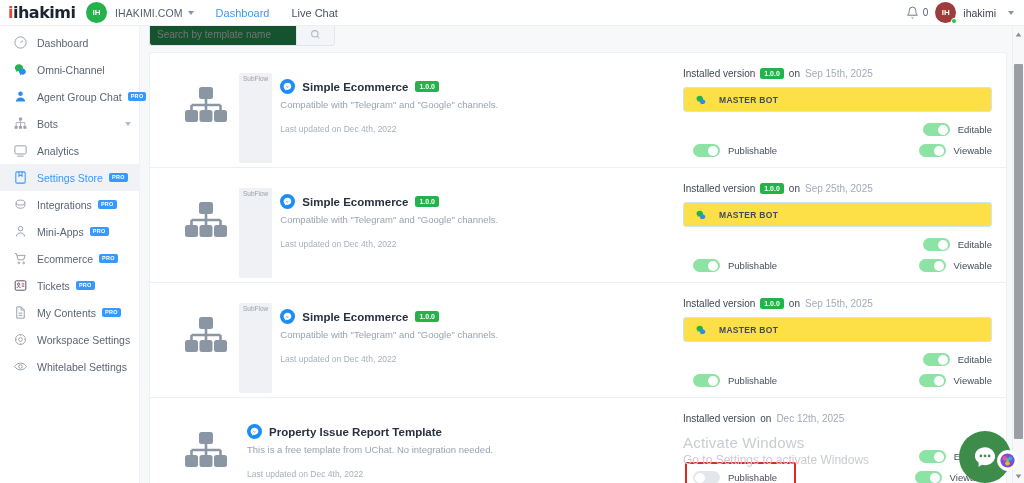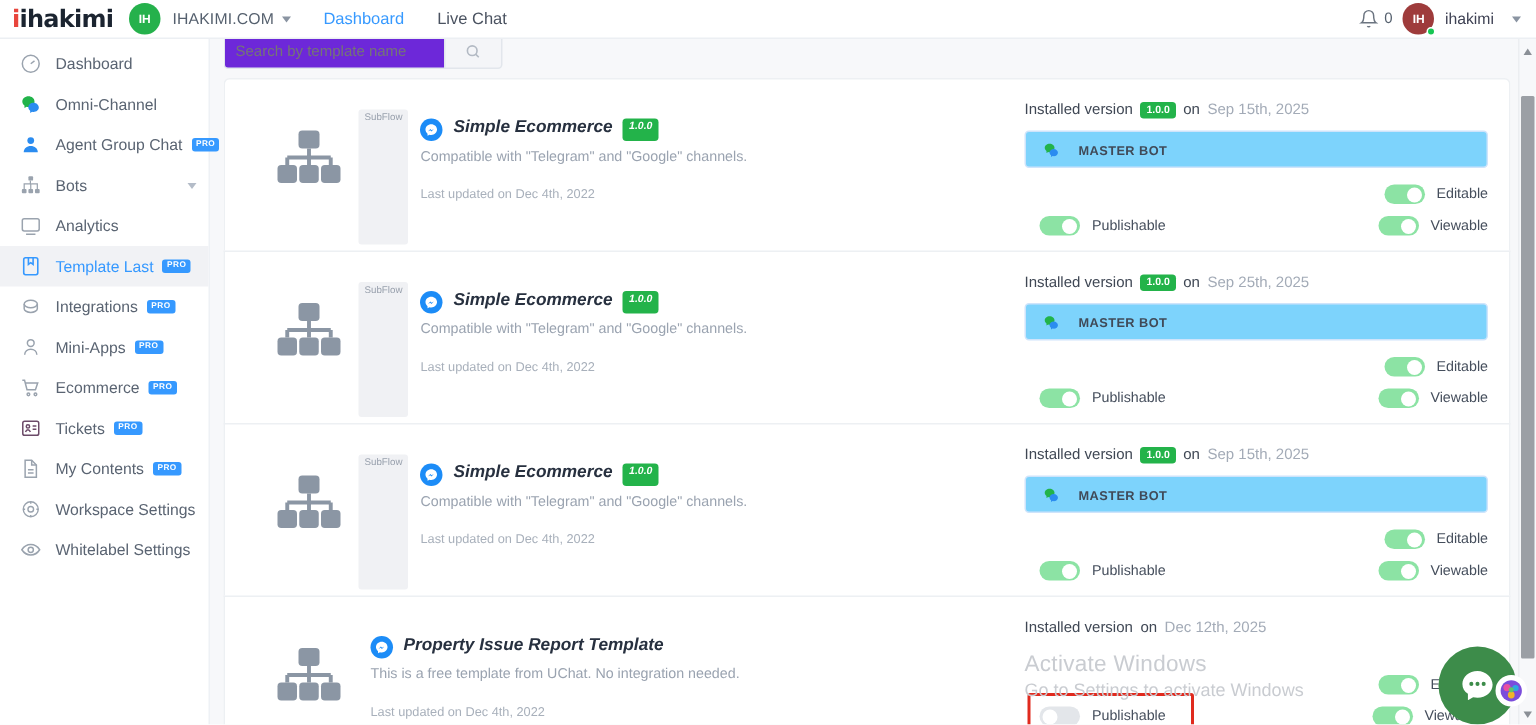--- a/index.html
+++ b/index.html
@@ -109,21 +109,21 @@
     background: #f7f8fa;
     overflow: hidden;
   }
   .search-row {
     position: absolute; top: -3px; left: 9px;
     display: flex; align-items: center;
   }
   .search-input {
     width: 147px; height: 23px;
     border: 1px solid #e2e6ec; border-right: none;
-    background: #6d28d9; border-radius: 3px 0 0 3px;
+    background: #14532d; border-radius: 3px 0 0 3px;
     font-size: 10px; color: #b7bec9;
     padding: 0 7px; outline: none;
     font-family: "Liberation Sans", sans-serif;
   }
   .search-btn {
     width: 39px; height: 23px;
     border: 1px solid #e2e6ec; border-radius: 0 3px 3px 0;
     background: #f4f5f8;
     display: flex; align-items: center; justify-content: center;
     cursor: pointer;
@@ -154,21 +154,21 @@
     padding-top: 8px;
   }
   .subflow-badge {
     display: inline-block;
     background: #f0f1f4; color: #99a1ad;
     font-size: 6.5px; padding: 2px 4px; border-radius: 2px;
     position: relative; top: -4px; left: 2px;
     white-space: nowrap;
   }
   .card-body { padding-left: 10px; padding-top: 2px; }
-  .title-row { display: flex; gap: 7px; font-style: italic; }
+  .title-row { display: flex; align-items: center; gap: 7px; }
   .msgr-ico {
     width: 15px; height: 15px; border-radius: 50%;
     background: #1c8cf7;
     display: flex; align-items: center; justify-content: center;
     flex: 0 0 15px;
   }
   .card-title { font-size: 11.5px; font-weight: 700; color: #27303f; }
   .ver-badge {
     background: #23b34a; color: #fff;
     font-size: 7px; font-weight: 700;
@@ -183,21 +183,21 @@
 
   .card-right {
     flex: 1; padding: 15px 18px 0 0; position: relative;
   }
   .inst-line { font-size: 10px; color: #3f4754; display: flex; align-items: center; gap: 5px; }
   .inst-line .on { color: #3f4754; }
   .inst-date { color: #a3abb7; }
   .bot-select {
     margin-top: 8px; height: 25px; width: 309px;
     border: 1px solid #cfe4fb; border-radius: 3px;
-    background: #7dd3fc;
+    background: #fde047;
     display: flex; align-items: center; padding: 0 11px; gap: 12px;
     cursor: pointer;
   }
   .bot-name { font-size: 8.5px; font-weight: 700; color: #404a58; letter-spacing: .3px; }
 
   .toggles { margin-top: 11px; position: relative; height: 58px; }
   .tg-row { display: flex; align-items: center; gap: 8px; position: absolute; }
   .tg-row.editable  { right: 0;   top: 0;  }
   .tg-row.viewable  { right: 0;   top: 21px; }
   .tg-row.publish   { left: 10px; top: 21px; }
@@ -354,21 +354,21 @@
         </span>
         <span class="lbl">Analytics</span>
       </div>
       <div class="nav-item active">
         <span class="ico">
           <svg width="15" height="15" viewBox="0 0 24 24" fill="none" stroke="#3699ff" stroke-width="1.7">
             <rect x="4.5" y="3" width="15" height="18" rx="2"></rect>
             <path d="M9.5 3v7l2.5-1.8L14.5 10V3"></path>
           </svg>
         </span>
-        <span class="lbl">Template Last</span>
+        <span class="lbl">Settings Store</span>
         <span class="pro-badge">PRO</span>
       </div>
       <div class="nav-item">
         <span class="ico">
           <svg width="15" height="15" viewBox="0 0 24 24" fill="none" stroke="#9aa3ae" stroke-width="1.6">
             <ellipse cx="12" cy="9" rx="7" ry="4"></ellipse>
             <path d="M5 9v5c0 2.2 3.1 4 7 4s7-1.8 7-4V9"></path>
           </svg>
         </span>
         <span class="lbl">Integrations</span>

